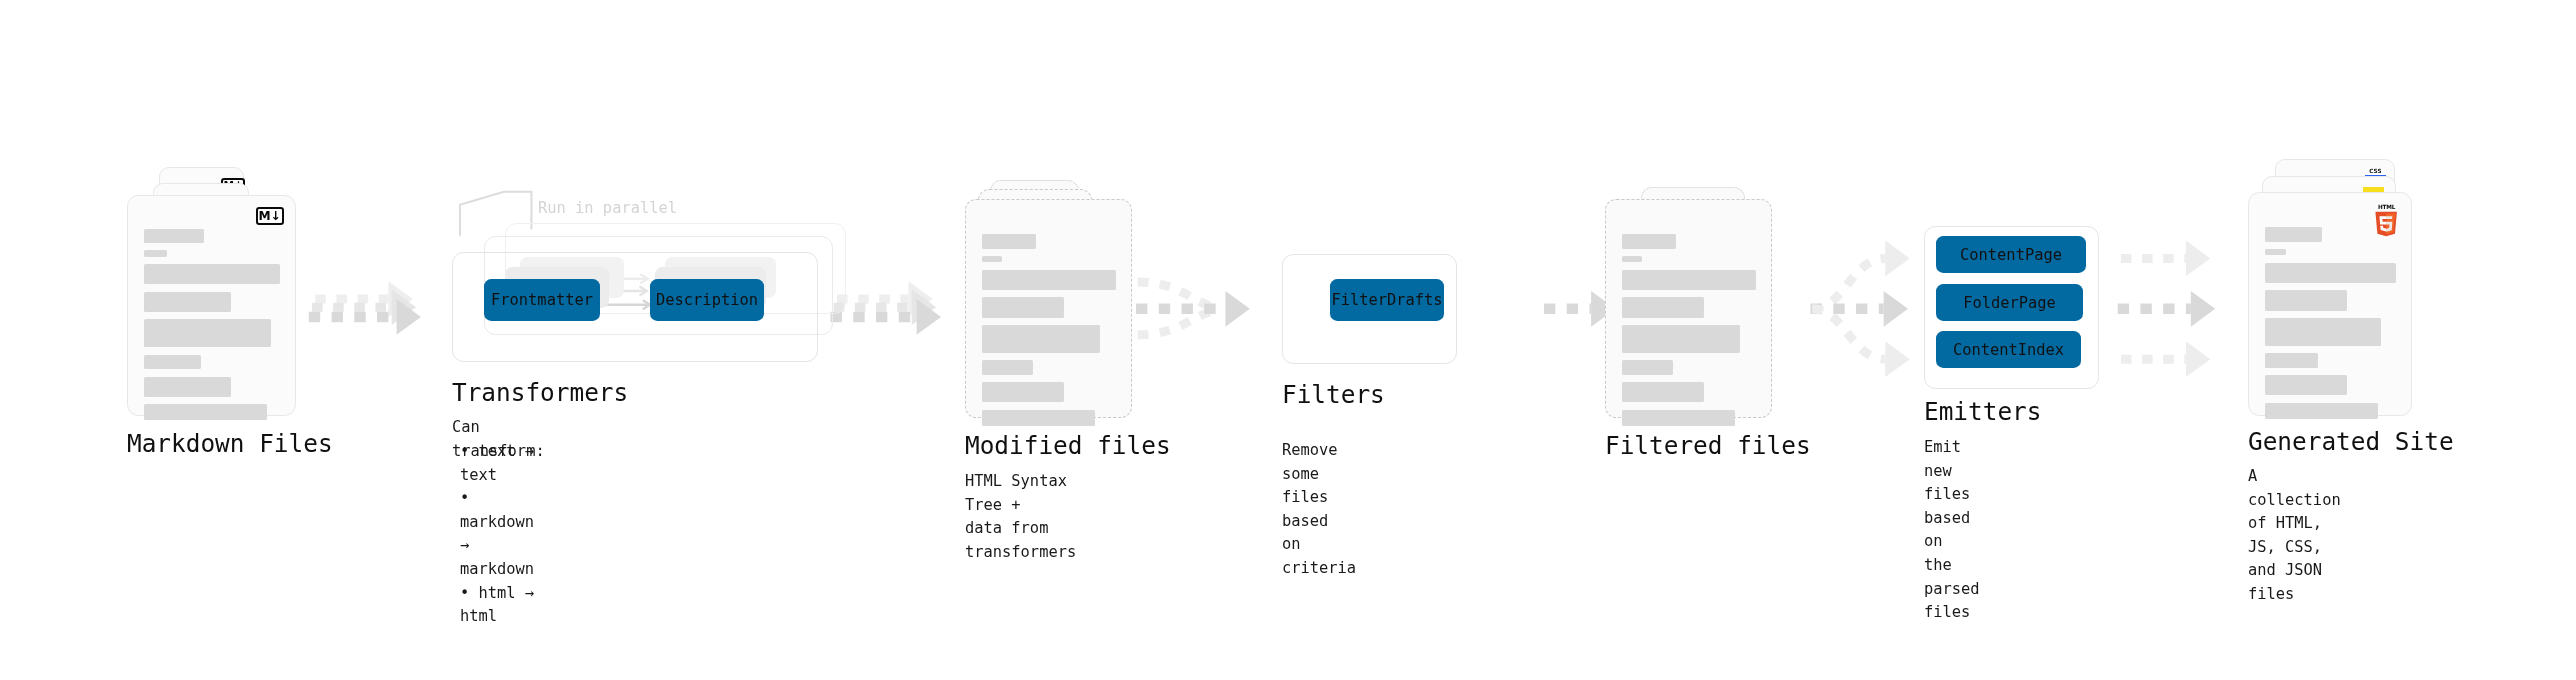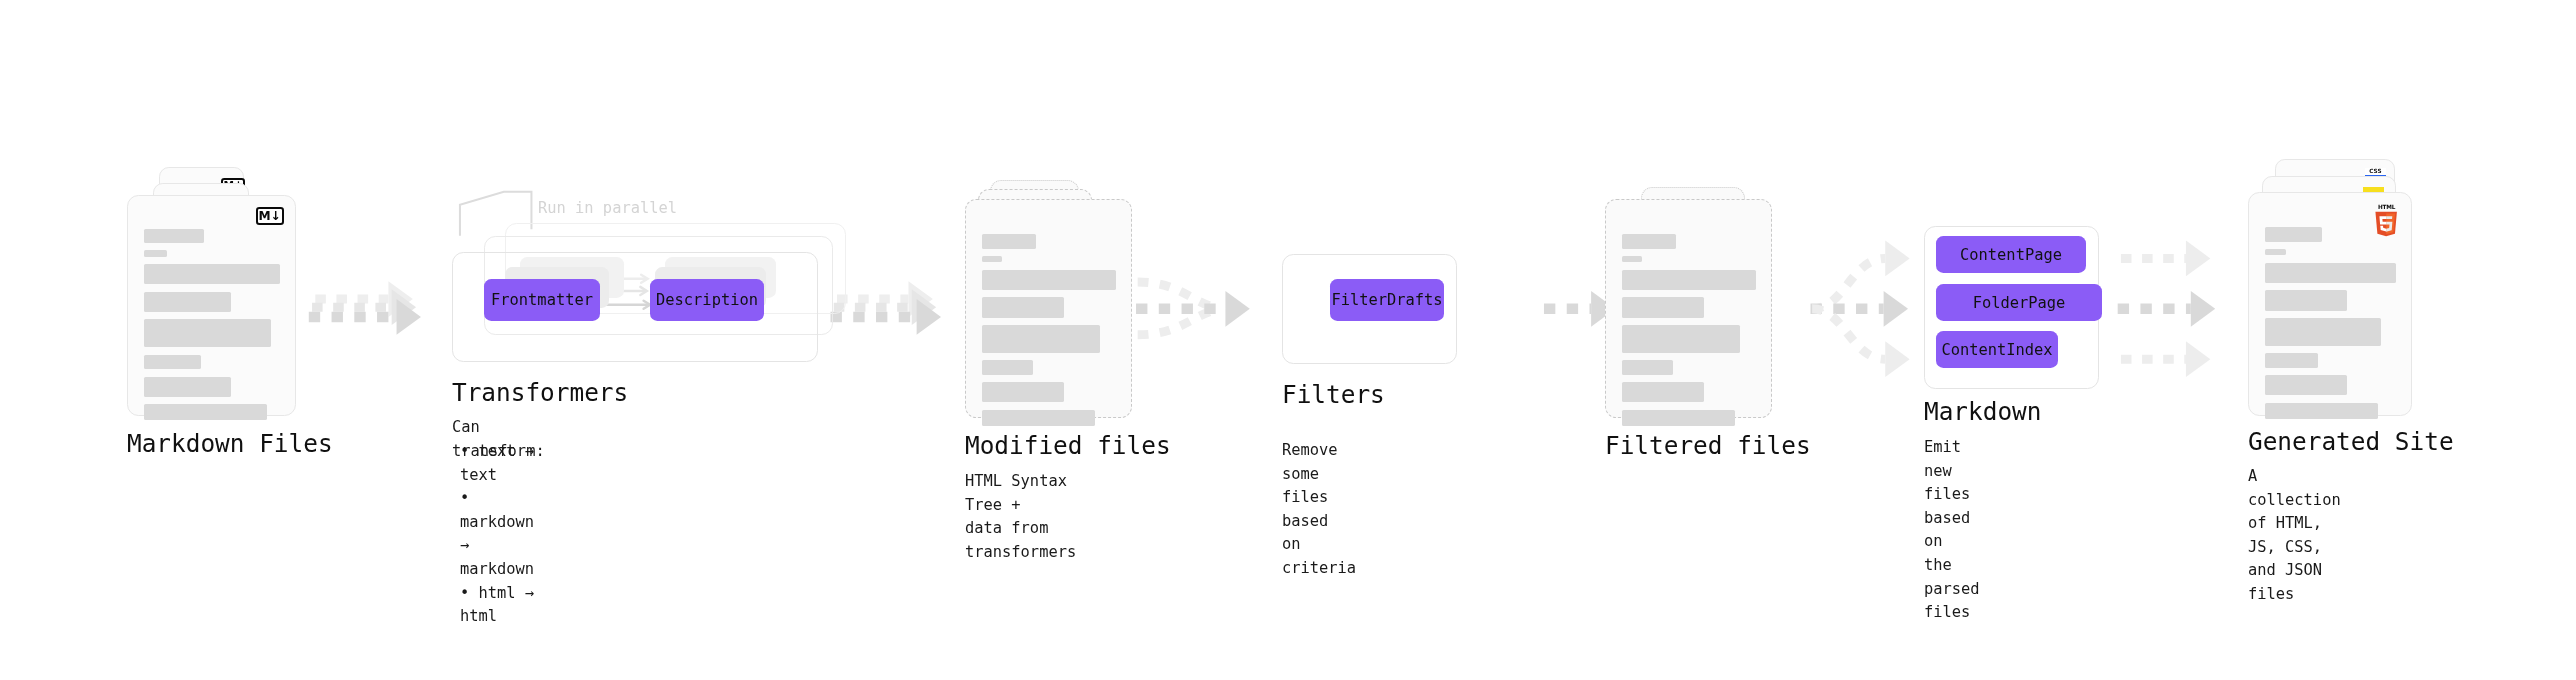--- a/index.html
+++ b/index.html
@@ -111,21 +111,21 @@
   
   .group-box {
     position: absolute;
     border: 1.6px solid #e4e4e4;
     border-radius: 11.4px;
     background: transparent;
     box-sizing: border-box;
   }
   .chip {
     position: absolute;
-    background: #8b5cf6;
+    background: #0369a1;
     border-radius: 7.3px;
     display: flex; align-items: center; justify-content: center;
     font-family: "DejaVu Sans Mono", "Liberation Mono", monospace;
     font-size: 15.4px;
     color: #111111;
     white-space: nowrap;
     box-sizing: border-box;
   }
   .chip.ghost { background: #ececec; }
   .chip.ghost2 { background: #f2f2f2; }
@@ -365,27 +365,27 @@
       </div>
     </div>
     <div class="stage-title" style="position:absolute; left:1605px; top:431px;">Filtered files</div>
   </div>
 
   <div class="stage-col" style="left:0;">
     <div class="group-box" style="left:1924px; top:226px; width:175px; height:163px;"></div>
     <div class="chip" style="left:1936px; top:236px; width:150px; height:37px;">
         <span>ContentPage</span>
       </div>
-    <div class="chip" style="left:1936px; top:284px; width:166px; height:37px;text-align:center;">
+    <div class="chip" style="left:1936px; top:284px; width:147px; height:37px;text-align:center;">
         <span>FolderPage</span>
       </div>
-    <div class="chip" style="left:1936px; top:331px; width:122px; height:37px;">
+    <div class="chip" style="left:1936px; top:331px; width:145px; height:37px;">
         <span>ContentIndex</span>
       </div>
-    <div class="stage-title" style="position:absolute; left:1924px; top:397px;">Markdown</div>
+    <div class="stage-title" style="position:absolute; left:1924px; top:397px;">Emitters</div>
     <div class="stage-desc" style="position:absolute; left:1924px; top:436px;">Emit new files based on
 the parsed files</div>
   </div>
 
   <div class="stage-col" style="left:0;">
 
     <div class="doc" style="left:2275px; top:159px; width:120px; height:36px; border-radius:9.8px;">
       <div class="css-badge" style="position:absolute; right:8.1px; top:8.1px;">
         <div class="t">CSS</div>
         <div class="bar"></div>

